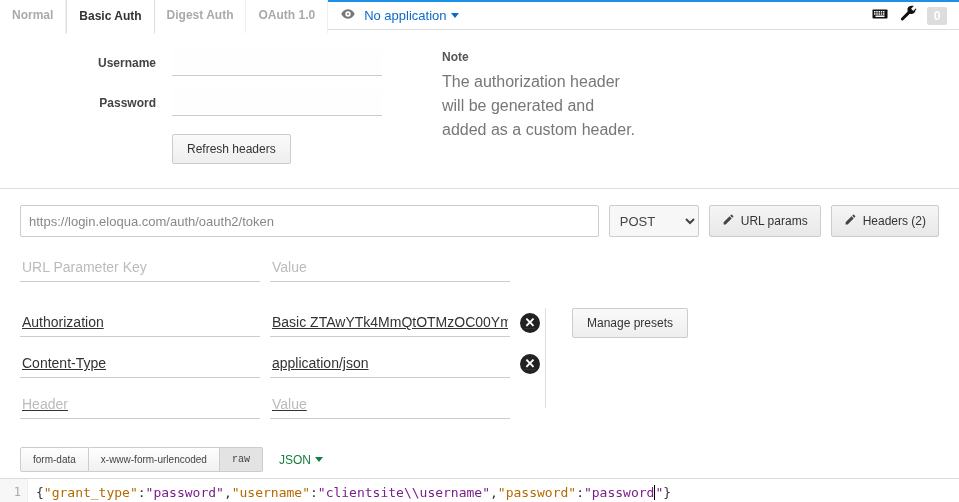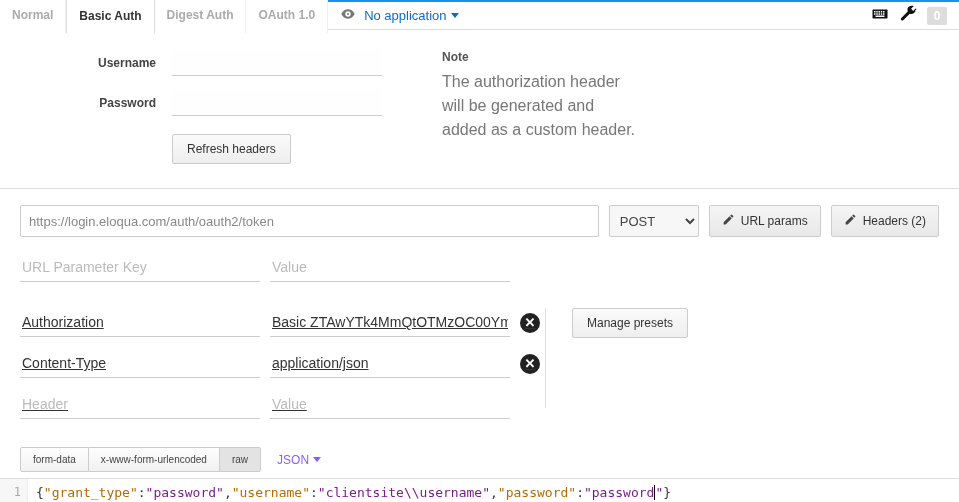--- a/index.html
+++ b/index.html
@@ -125,22 +125,22 @@
 
   .body-tabs { display:flex; align-items:center; padding: 6px 20px; gap:6px; }
   .seg { display:flex; }
   .seg-btn {
     padding:6px 12px; font-size:10px; border:1px solid #ccc;
     background:linear-gradient(#fefefe,#f1f1f1); cursor:pointer; color:#444;text-align:center;
   }
   .seg-btn:first-child { border-radius:2px 0 0 2px; }
   .seg-btn:last-child { border-radius:0 2px 2px 0; }
   .seg-btn + .seg-btn { border-left:none; }
-  .seg-btn.active { background:#e3e3e3; }
-  .json-dd { color:#8b5cf6; font-size:12px; display:flex; align-items:center; gap:4px; margin-left:10px; cursor:pointer;}
+  .seg-btn.active { background:#e3e3e3;font-family:Liberation Mono, monospace; }
+  .json-dd { color:#15803d; font-size:12px; display:flex; align-items:center; gap:4px; margin-left:10px; cursor:pointer;}
 
   .editor {
     border-top:1px solid #ddd;
     display:flex;
   }
   .gutter {
     width:28px; background:#f7f7f7; border-right:1px solid #eee;
     text-align:right; padding:6px 6px 6px 0; color:#aaa; font-size:12px;
     font-family: Consolas, Menlo, monospace;
   }

